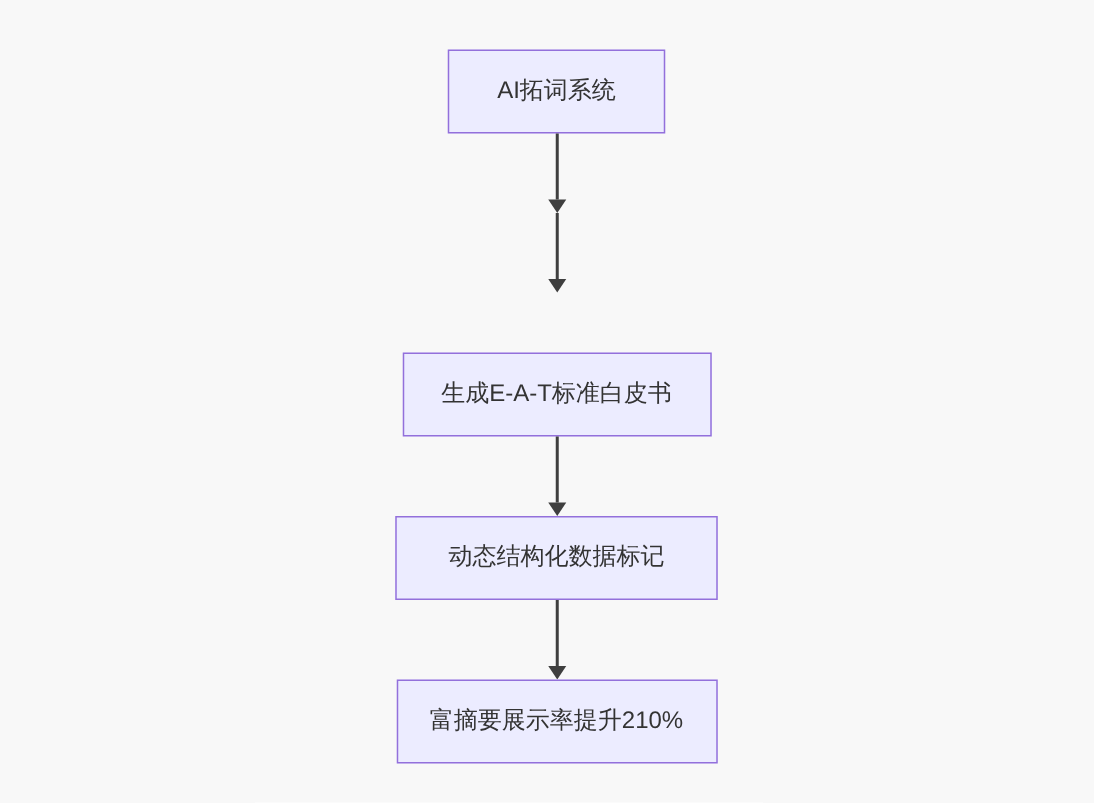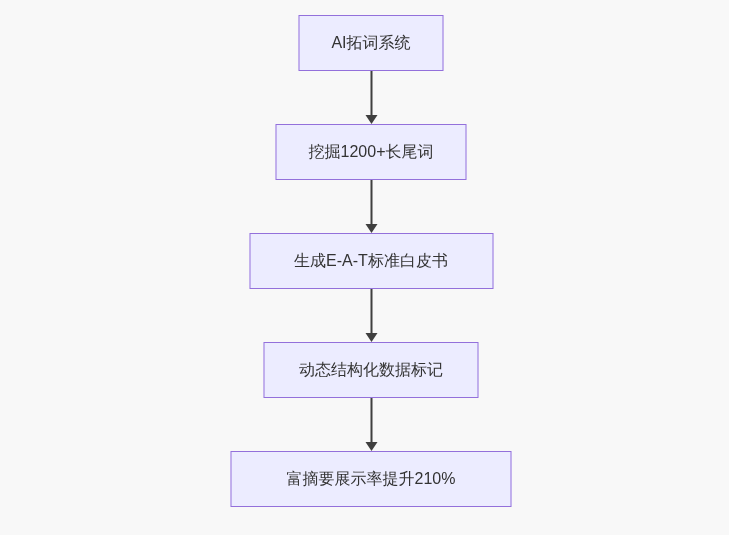--- a/index.html
+++ b/index.html
@@ -9,21 +9,21 @@
   }
   .canvas {
     position: relative;
     width: 729px;
     height: 535px;
     background: var(--background, #f8f8f8);
     overflow: hidden;
   }
   .flow {
     position: absolute;
-    top: 15px;
+    top: 33px;
     left: 371px;
     transform: translateX(-50%);
     display: flex;
     flex-direction: column;
     align-items: center;
   }
   .node {
     box-sizing: border-box;
     height: 56px;
     display: flex;
@@ -32,23 +32,23 @@
     background: var(--node-fill, #ececff);
     border: 1px solid var(--node-border, #9370db);
     color: var(--node-text, #333333);
     font-size: 16px;
     line-height: 1;
     white-space: nowrap;
     text-align: center;
   }
   .w1 { width: 145px; }
   .w2 { width: 191px; }
-  .w3 { width: 244px; }
+  .w3 { width: 206px; margin-top: 40px; }
   .w4 { width: 215px; align-items: center; }
-  .w5 { width: 281px; }
+  .w5 { width: 214px; }
   .arrow {
     height: 53px;
     display: flex;
     flex-direction: column;
     align-items: center;
   }
   .arrow .line {
     flex: 1;
     width: 2px;
     background: var(--edge, #333333);
@@ -69,23 +69,20 @@
 
     <div class="node w1">
       <span>AI拓词系统</span>
     </div>
 
     <div class="arrow">
       <div class="line"></div>
       <div class="head"></div>
     </div>
 
-    <div class="node w2">
-      <span>挖掘1200+长尾词</span>
-    </div>
 
     <div class="arrow">
       <div class="line"></div>
       <div class="head"></div>
     </div>
 
     <div class="node w3">
       <span>生成E-A-T标准白皮书</span>
     </div>
 

